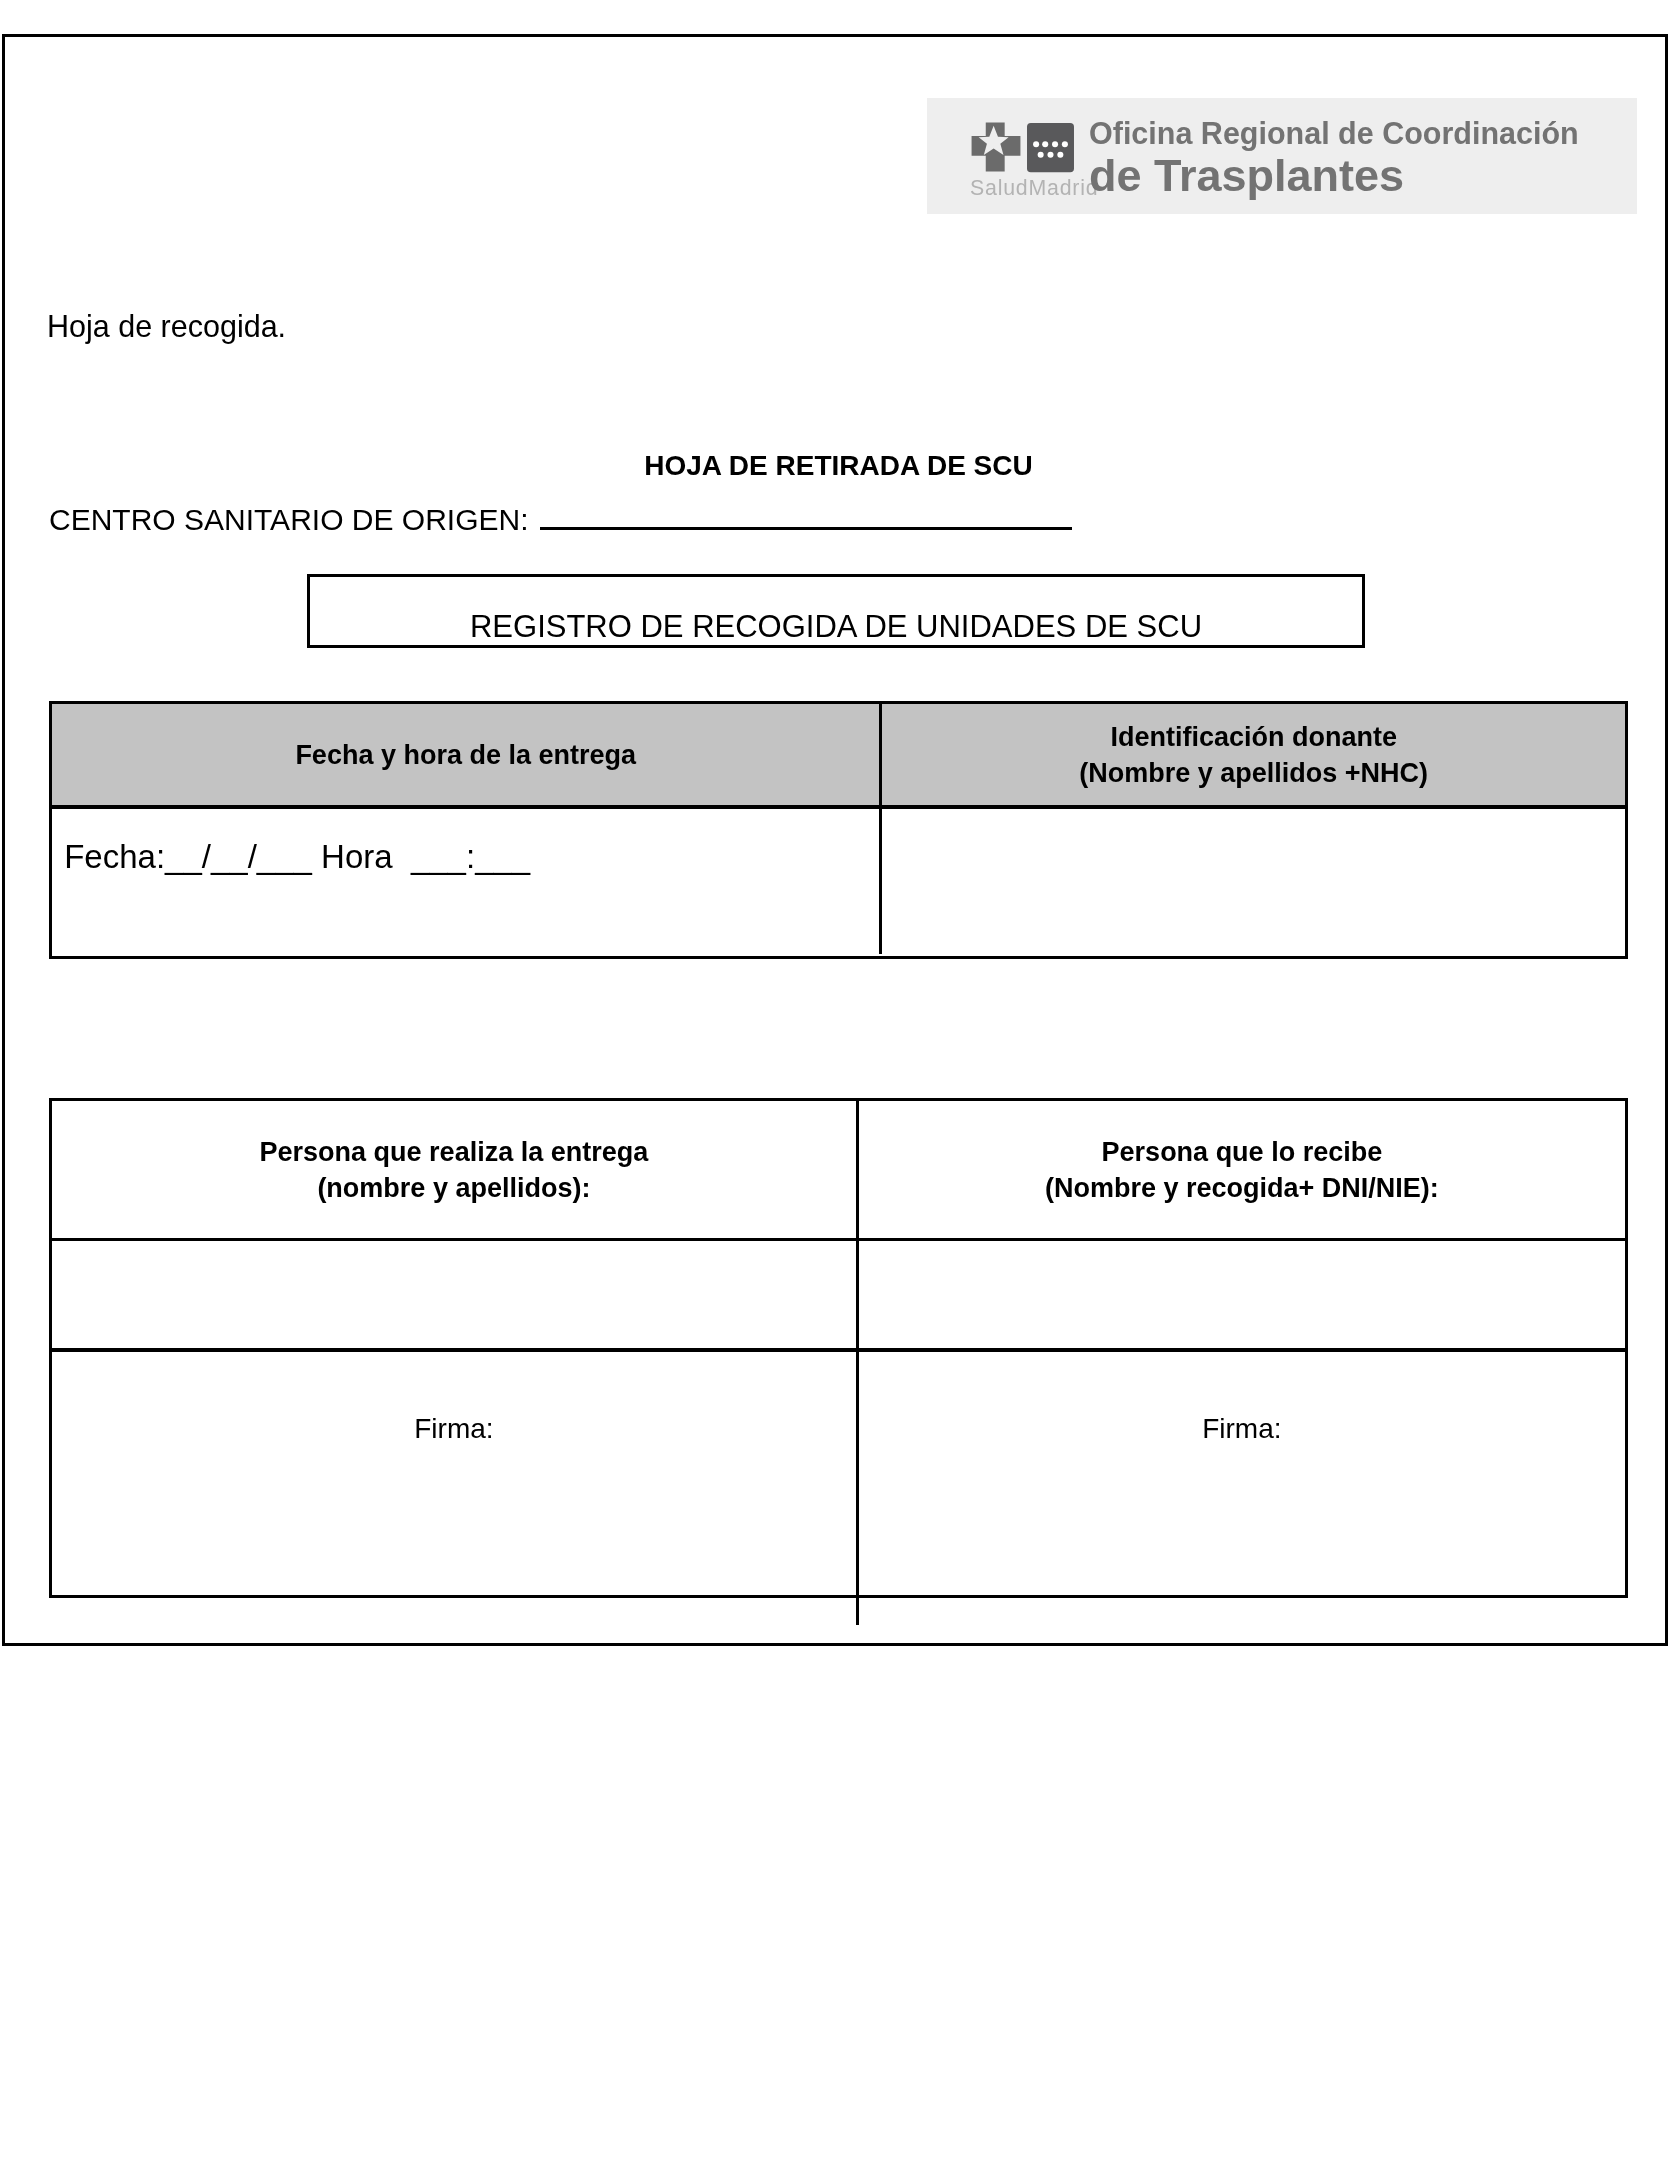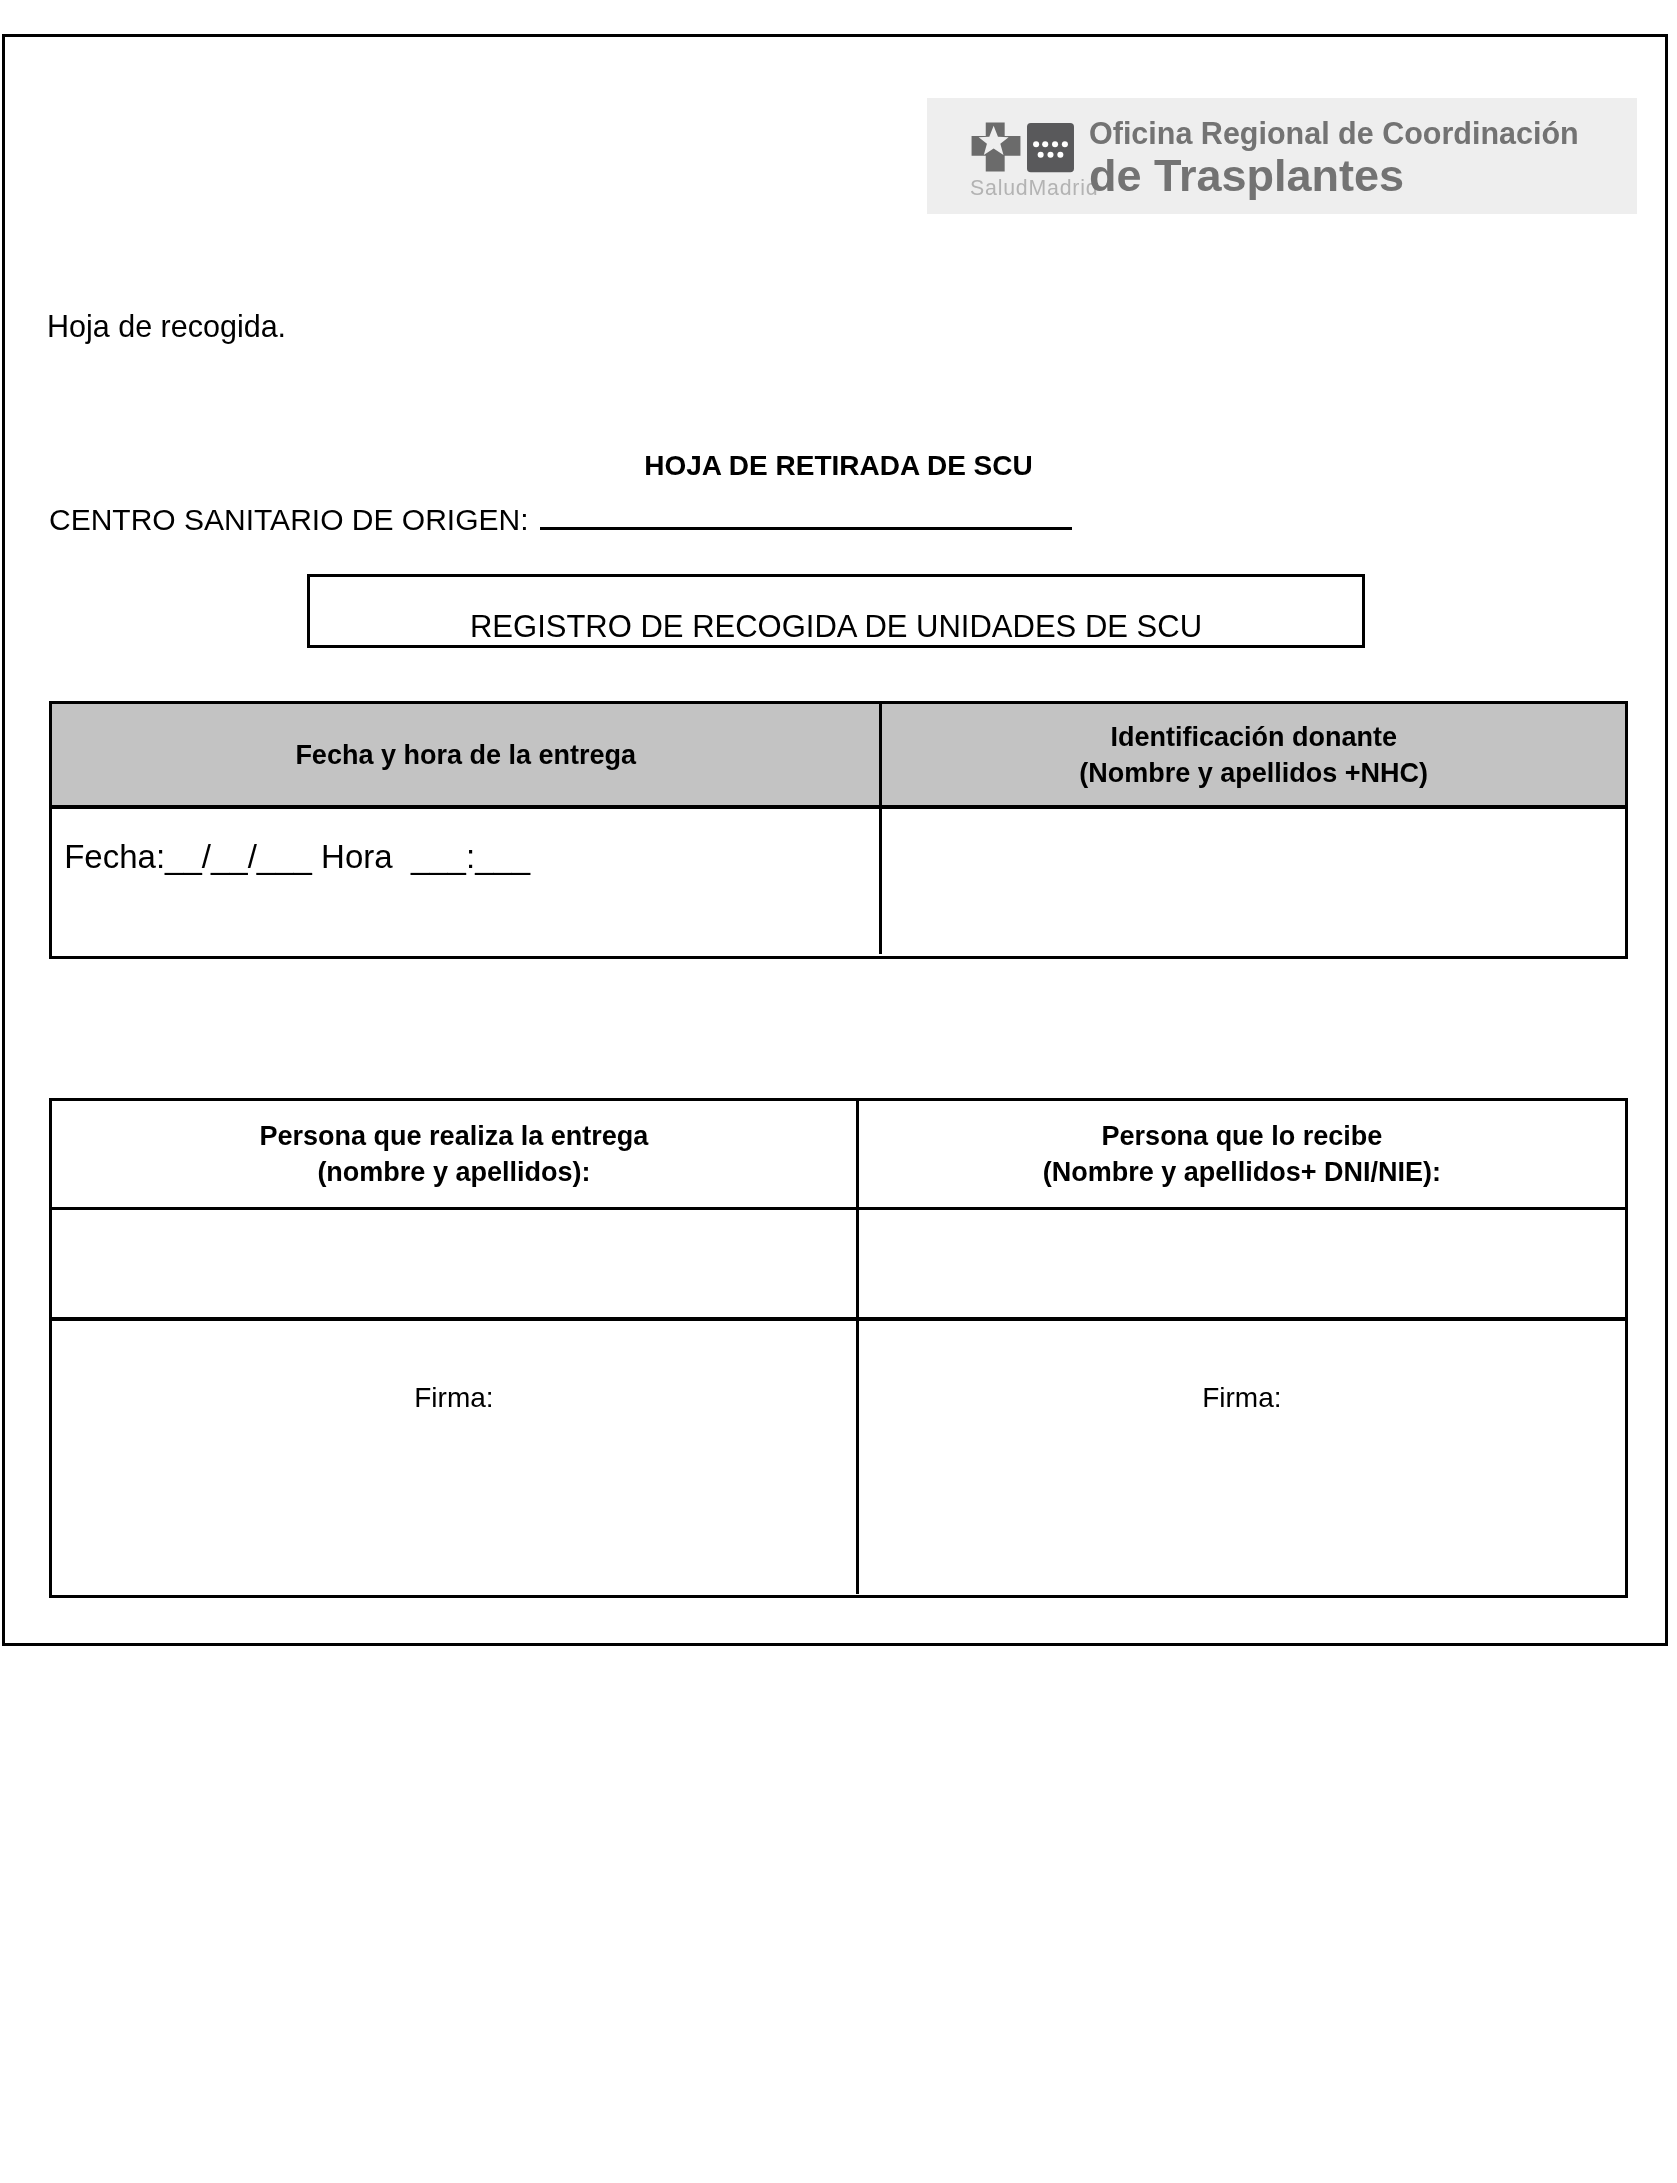--- a/index.html
+++ b/index.html
@@ -159,21 +159,21 @@
   }
   .delivery-body { height: 145px; }
   .fecha-cell {
     font-size: 33px;
     padding: 29px 0 0 12.2px;
     white-space: pre;
   }
 
   
   .persons-head {
-    height: 109px;
+    height: 140px;
     border-bottom: 3px solid #000;
   }
   .persons-names {
     height: 111px;
     border-bottom: 4.6px solid #000;
   }
   .persons-firma { height: 273px; }
   .firma-cell {
     display: flex;
     align-items: flex-start;
@@ -247,21 +247,21 @@
   </div>
 
   <div class="ftable" id="persons-table">
     <div class="trow persons-head">
       <div class="tcell head-cell">
         <span>Persona que realiza la entrega</span>
         <span>(nombre y apellidos):</span>
       </div>
       <div class="tcell head-cell cell-sep">
         <span>Persona que lo recibe</span>
-        <span>(Nombre y apellidos+ DNI/NIE):</span>
+        <span>(Nombre y recogida+ DNI/NIE):</span>
       </div>
     </div>
     <div class="trow persons-names">
       <div class="tcell"></div>
       <div class="tcell cell-sep"></div>
     </div>
     <div class="trow persons-firma">
       <div class="tcell firma-cell">Firma:</div>
       <div class="tcell firma-cell cell-sep">Firma:</div>
     </div>

